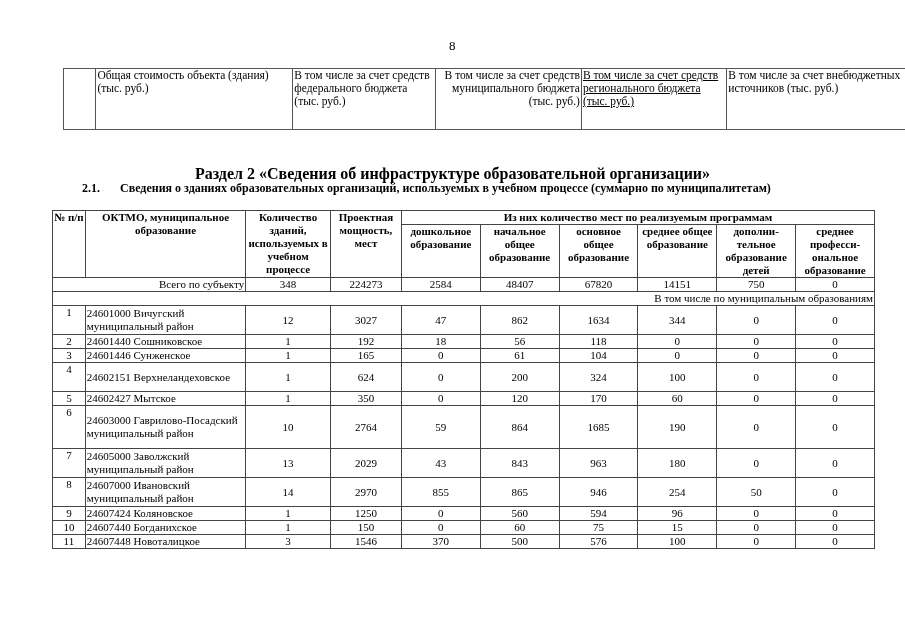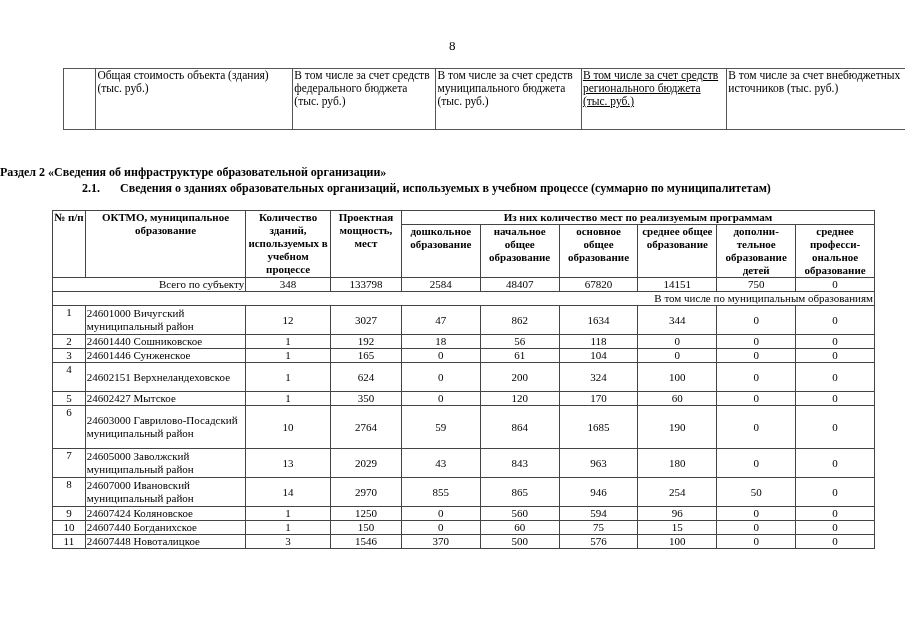--- a/index.html
+++ b/index.html
@@ -23,28 +23,28 @@
     border: 1px solid #555;
     vertical-align: top;
     padding: 0 1px;
     text-align: left;
   }
   .fin-table tr.fin-head td { height: 60px; }
   .fin-table tr.fin-vals td { height: 13px; }
   .fin-table td.c0 { width: 26px; }
   .fin-table td.c1 { width: 173px; }
   .fin-table td.c2 { width: 125px; }
-  .fin-table td.c3 { width: 127px; }
+  .fin-table td.c3 { width: 127px; text-align: right; }
   .fin-table td.c4 { width: 127px; text-decoration: underline; }
   .fin-table td.c5 { width: 197px; }
 
   .section-title {
     position: absolute; left: 0; width: 905px; top: 165px;
-    text-align: left; font-weight: bold;
-    font-size: 12px;
+    text-align: center; font-weight: bold;
+    font-size: 16px;
   }
   .subsection {
     position: absolute; left: 82px; top: 181px;
     font-weight: bold; font-size: 12px;
     white-space: nowrap;
   }
   .subsection .num { display: inline-block; width: 38px; }
 
   
   .main-table {
@@ -108,21 +108,21 @@
       <th class="w-p">основное общее образование</th>
       <th class="w-p">среднее общее образование</th>
       <th class="w-p">дополни-тельное образование детей</th>
       <th class="w-p">среднее професси-ональное образование</th>
     </tr>
   </thead>
   <tbody id="main-body">
     <tr class="row-1">
       <td class="left-span" colspan="2">Всего по субъекту</td>
       <td>348</td>
-      <td>133798</td>
+      <td>224273</td>
       <td>2584</td>
       <td>48407</td>
       <td>67820</td>
       <td>14151</td>
       <td>750</td>
       <td>0</td>
     </tr>
     <tr class="row-1">
       <td class="left-span" colspan="10">В том числе по муниципальным образованиям</td>
     </tr>

